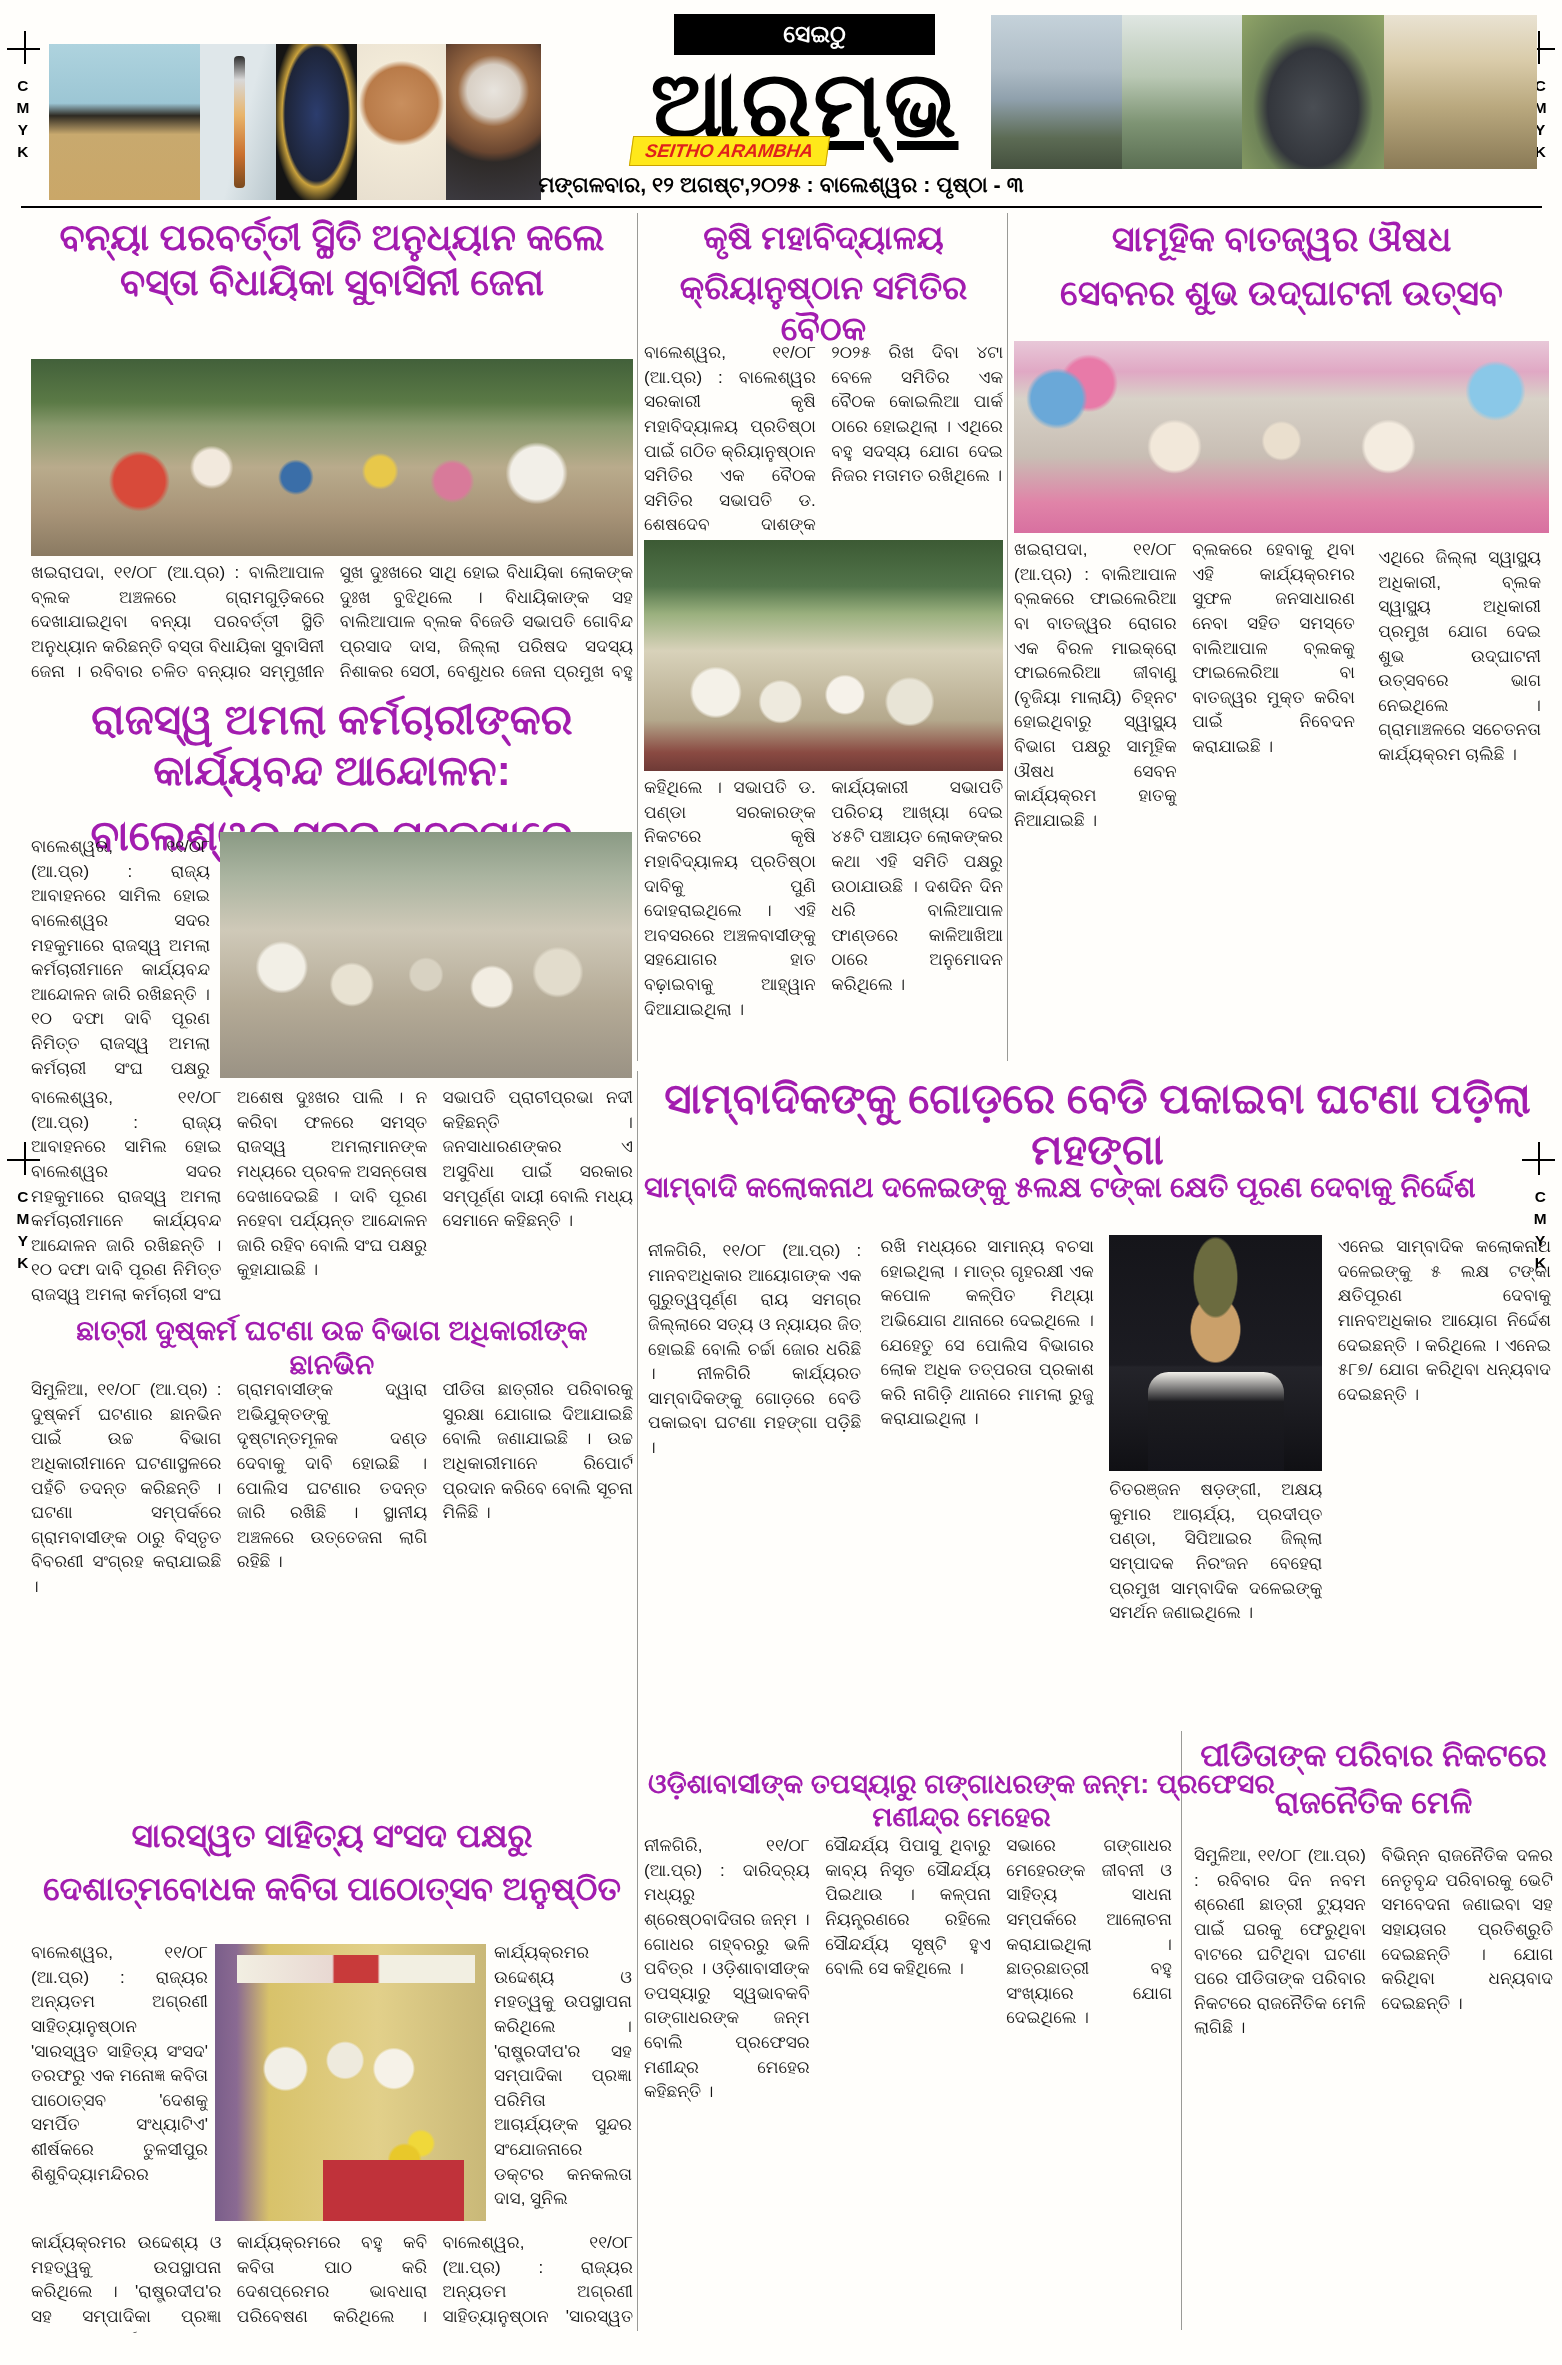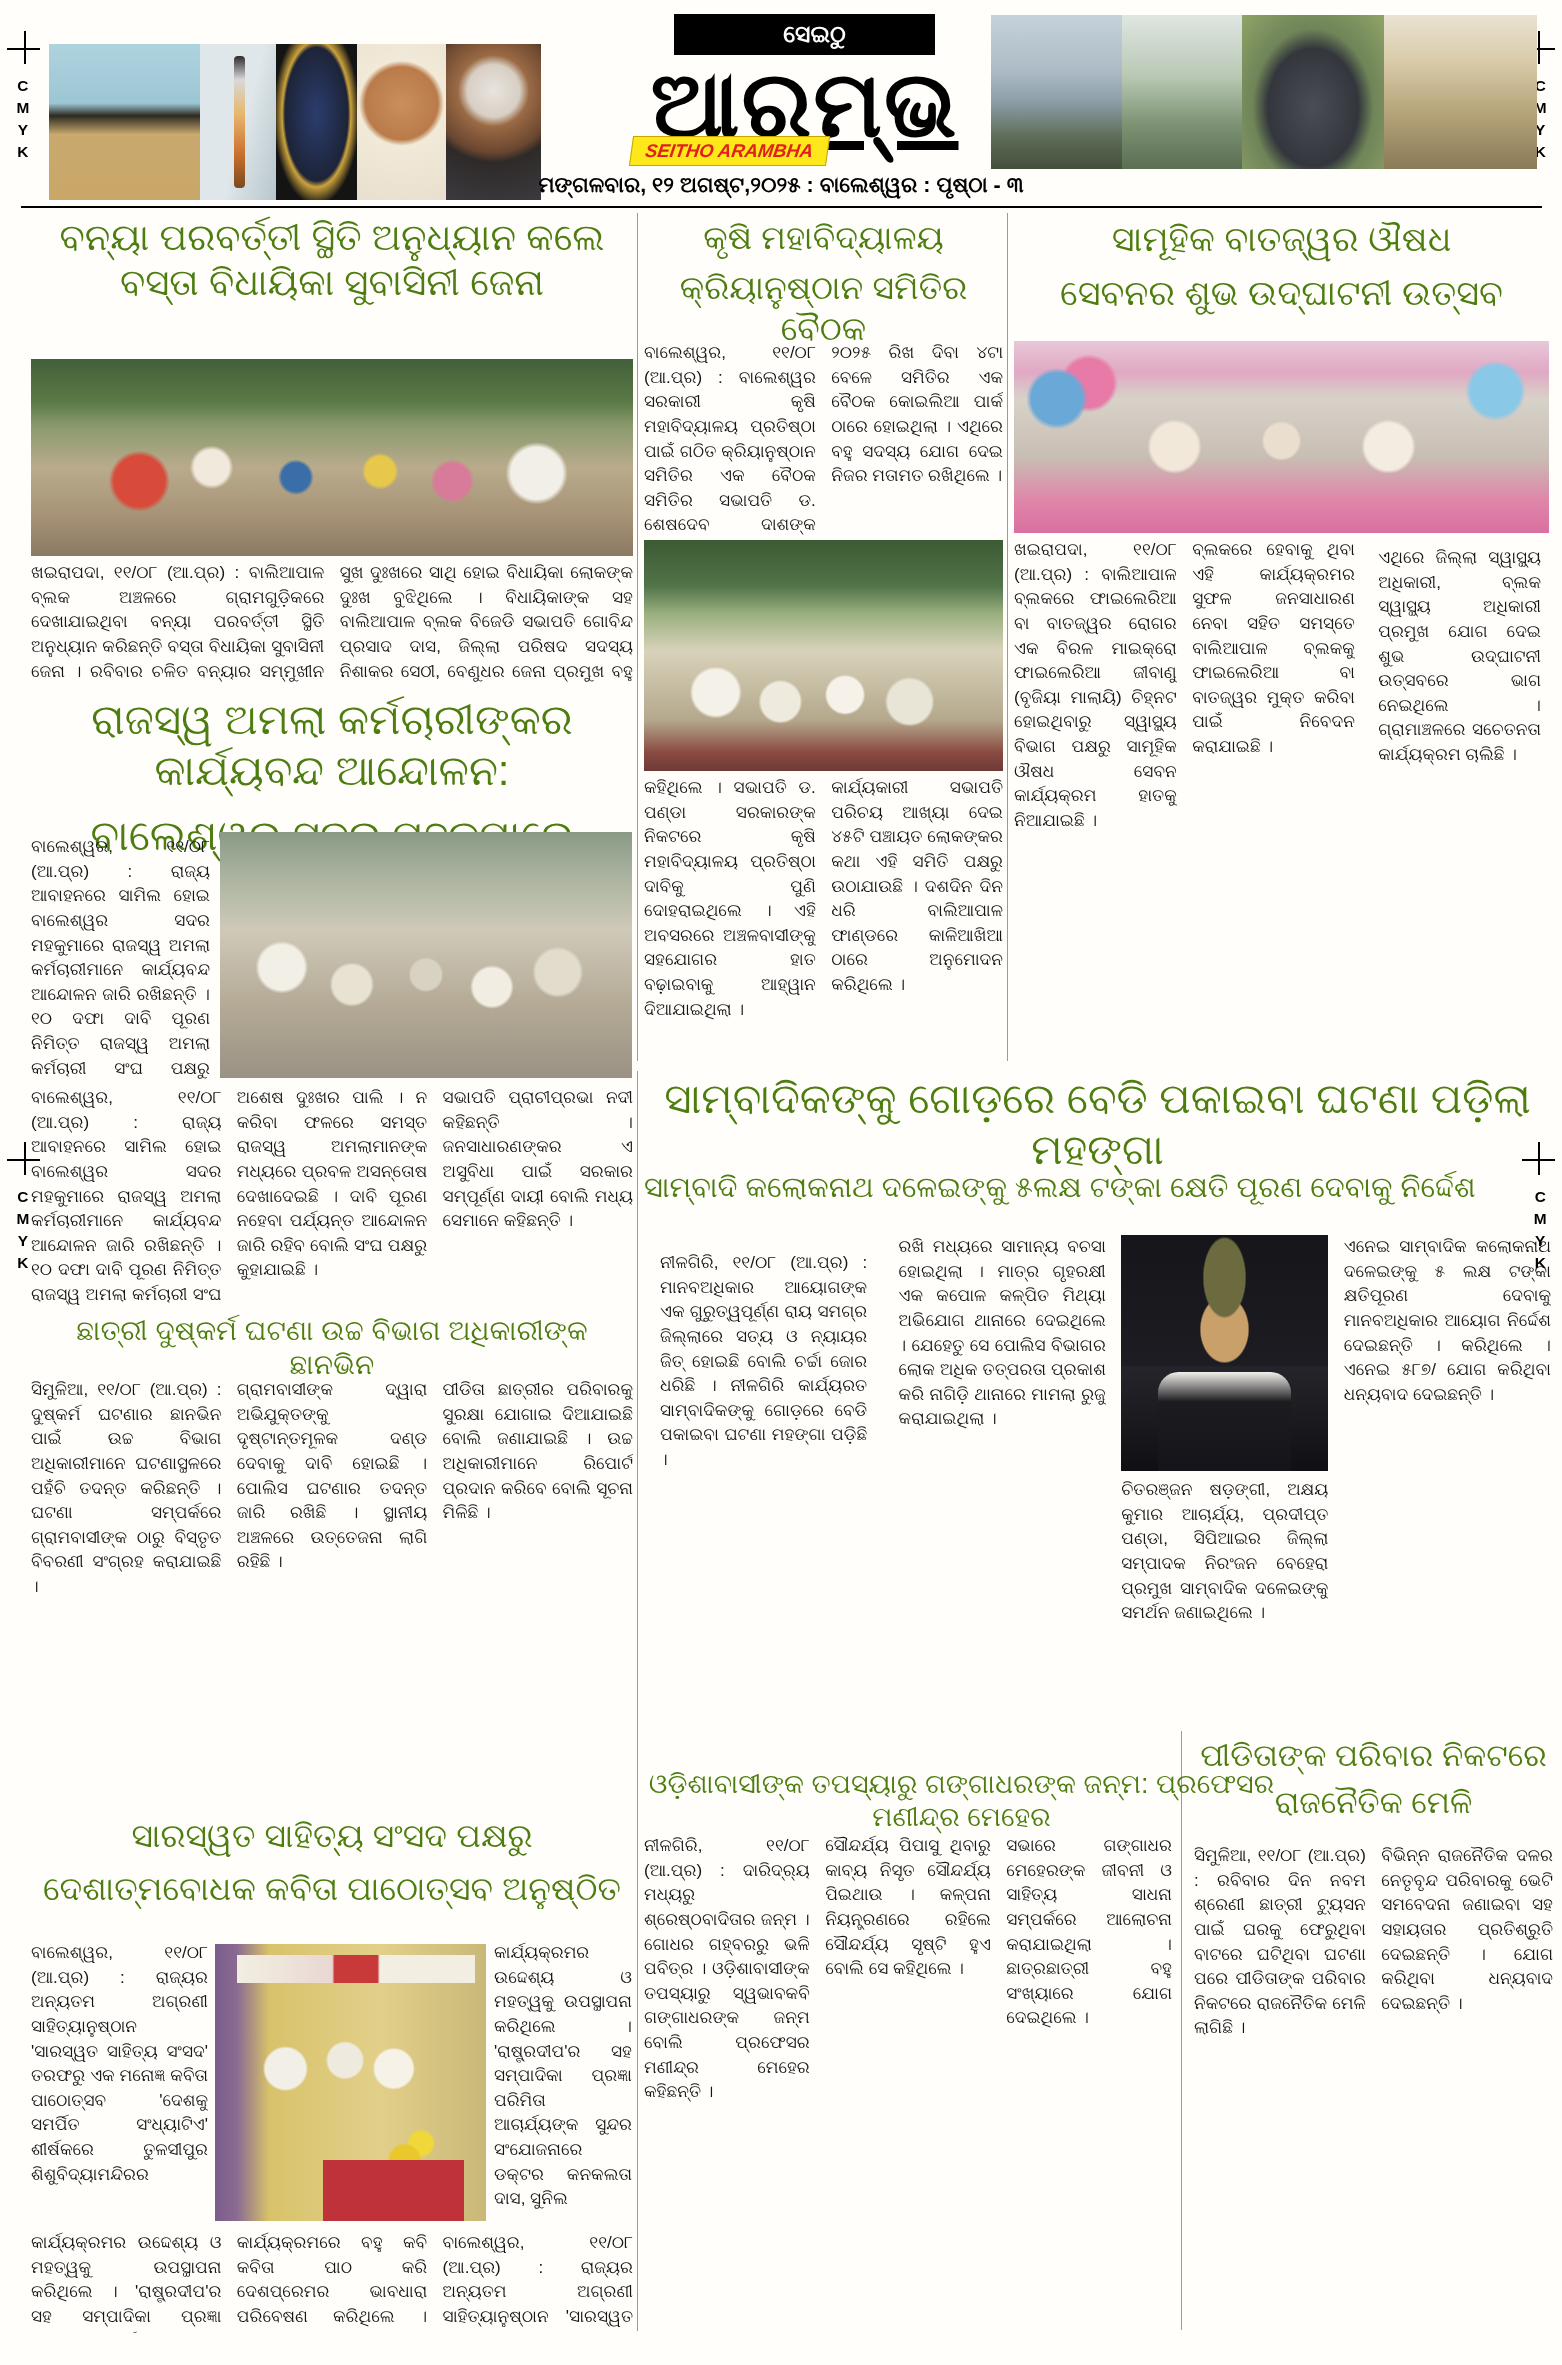--- a/index.html
+++ b/index.html
@@ -1,19 +1,19 @@
 <!DOCTYPE html>
 <html style="font-size:8.2px"><head>
 <meta charset="utf-8">
 <style>
   html,body{margin:0;padding:0;background:#e8e8e4;}
   #page{position:relative;width:1562px;height:2366px;background:#fffefb;
         font-family:"Liberation Sans","DejaVu Sans",sans-serif;color:#111;overflow:hidden;}
   .abs{position:absolute;}
-  .art-head{font-weight:normal;color:#4d7c0f;text-align:center;line-height:1.22;overflow:hidden;}
+  .art-head{font-weight:bold;color:#a21caf;text-align:center;line-height:1.22;overflow:hidden;}
   .body-col{font-size:17px;line-height:1.45;text-align:justify;overflow:hidden;color:#151515;}
   .cols{display:flex;gap:15.4px;}
   .cols .col{flex:1;min-width:0;}
   .photo{background-color:#cfcac0;overflow:hidden;}
   .vline{position:absolute;width:1px;background:#9a9a96;}
   .hline{position:absolute;height:1.5px;background:#000;}
   
   .mast-black{background:#000;color:#fff;display:flex;align-items:center;justify-content:center;
               font-weight:bold;}
   .mast-title{font-weight:bold;color:#000;text-align:center;letter-spacing:2px;text-decoration:underline;}
@@ -222,21 +222,21 @@
       <p class="col body-col" style="margin:0;">ଖଇରାପଦା, ୧୧/୦୮ (ଆ.ପ୍ର) : ବାଲିଆପାଳ ବ୍ଲକରେ ଫାଇଲେରିଆ ବା ବାତଜ୍ୱର ରୋଗର ଏକ ବିରଳ ମାଇକ୍ରୋ ଫାଇଲେରିଆ ଜୀବାଣୁ (ବୃଜିୟା ମାଲାୟି) ଚିହ୍ନଟ ହୋଇଥିବାରୁ ସ୍ୱାସ୍ଥ୍ୟ ବିଭାଗ ପକ୍ଷରୁ ସାମୂହିକ ଔଷଧ ସେବନ କାର୍ଯ୍ୟକ୍ରମ ହାତକୁ ନିଆଯାଇଛି ।</p>
       <p class="col body-col" style="margin:0;">ବ୍ଲକରେ ହେବାକୁ ଥିବା ଏହି କାର୍ଯ୍ୟକ୍ରମର ସୁଫଳ ଜନସାଧାରଣ ନେବା ସହିତ ସମସ୍ତେ ବାଲିଆପାଳ ବ୍ଲକକୁ ଫାଇଲେରିଆ ବା ବାତଜ୍ୱର ମୁକ୍ତ କରିବା ପାଇଁ ନିବେଦନ କରାଯାଇଛି ।</p>
       <p class="col body-col" style="margin:8px;">ଏଥିରେ ଜିଲ୍ଲା ସ୍ୱାସ୍ଥ୍ୟ ଅଧିକାରୀ, ବ୍ଲକ ସ୍ୱାସ୍ଥ୍ୟ ଅଧିକାରୀ ପ୍ରମୁଖ ଯୋଗ ଦେଇ ଶୁଭ ଉଦ୍‌ଘାଟନୀ ଉତ୍ସବରେ ଭାଗ ନେଇଥିଲେ । ଗ୍ରାମାଞ୍ଚଳରେ ସଚେତନତା କାର୍ଯ୍ୟକ୍ରମ ଚାଲିଛି ।</p>
     </div>
   </section>
 
   <section>
     <div class="abs art-head" style="left:644px;top:1073px;width:907px;font-size:42px;">ସାମ୍ବାଦିକଙ୍କୁ ଗୋଡ଼ରେ ବେଡି ପକାଇବା ଘଟଣା ପଡ଼ିଲା ମହଙ୍ଗା</div>
     <div class="abs art-head" style="left:644px;top:1170px;width:871px;font-size:29px;text-align:left;">ସାମ୍ବାଦି କଲୋକନାଥ ଦଳେଇଙ୍କୁ ୫ଲକ୍ଷ ଟଙ୍କା କ୍ଷେତି ପୂରଣ ଦେବାକୁ ନିର୍ଦ୍ଦେଶ</div>
     <div class="abs cols" style="left:644px;top:1235px;width:907px;height:484px;">
-      <p class="col body-col" style="margin:16px;">ନୀଳଗିରି, ୧୧/୦୮ (ଆ.ପ୍ର) : ମାନବଅଧିକାର ଆୟୋଗଙ୍କ ଏକ ଗୁରୁତ୍ୱପୂର୍ଣ୍ଣ ରାୟ ସମଗ୍ର ଜିଲ୍ଲାରେ ସତ୍ୟ ଓ ନ୍ୟାୟର ଜିତ୍ ହୋଇଛି ବୋଲି ଚର୍ଚ୍ଚା ଜୋର ଧରିଛି । ନୀଳଗିରି କାର୍ଯ୍ୟରତ ସାମ୍ବାଦିକଙ୍କୁ ଗୋଡ଼ରେ ବେଡି ପକାଇବା ଘଟଣା ମହଙ୍ଗା ପଡ଼ିଛି ।</p>
+      <p class="col body-col" style="margin:4px;">ନୀଳଗିରି, ୧୧/୦୮ (ଆ.ପ୍ର) : ମାନବଅଧିକାର ଆୟୋଗଙ୍କ ଏକ ଗୁରୁତ୍ୱପୂର୍ଣ୍ଣ ରାୟ ସମଗ୍ର ଜିଲ୍ଲାରେ ସତ୍ୟ ଓ ନ୍ୟାୟର ଜିତ୍ ହୋଇଛି ବୋଲି ଚର୍ଚ୍ଚା ଜୋର ଧରିଛି । ନୀଳଗିରି କାର୍ଯ୍ୟରତ ସାମ୍ବାଦିକଙ୍କୁ ଗୋଡ଼ରେ ବେଡି ପକାଇବା ଘଟଣା ମହଙ୍ଗା ପଡ଼ିଛି ।</p>
       <p class="col body-col" style="margin:0;">ରଖି ମଧ୍ୟରେ ସାମାନ୍ୟ ବଚସା ହୋଇଥିଲା । ମାତ୍ର ଗୃହରକ୍ଷୀ ଏକ କପୋଳ କଳ୍ପିତ ମିଥ୍ୟା ଅଭିଯୋଗ ଥାନାରେ ଦେଇଥିଲେ । ଯେହେତୁ ସେ ପୋଲିସ ବିଭାଗର ଲୋକ ଅଧିକ ତତ୍ପରତା ପ୍ରକାଶ କରି ନାଗିଡ଼ି ଥାନାରେ ମାମଲା ରୁଜୁ କରାଯାଇଥିଲା ।</p>
       <div class="col" style="min-width:0;">
         <div id="photo-portrait" class="photo rel" style="width:100%;height:236px;"></div>
         <p class="body-col" style="margin:7.2px 0 0 0;height:236px;">ଚିତରଞ୍ଜନ ଷଡ଼ଙ୍ଗୀ, ଅକ୍ଷୟ କୁମାର ଆଚାର୍ଯ୍ୟ, ପ୍ରଦୀପ୍ତ ପଣ୍ଡା, ସିପିଆଇର ଜିଲ୍ଲା ସମ୍ପାଦକ ନିରଂଜନ ବେହେରା ପ୍ରମୁଖ ସାମ୍ବାଦିକ ଦଳେଇଙ୍କୁ ସମର୍ଥନ ଜଣାଇଥିଲେ ।</p>
       </div>
       <p class="col body-col" style="margin:0;">ଏନେଇ ସାମ୍ବାଦିକ କଲୋକନାଥ ଦଳେଇଙ୍କୁ ୫ ଲକ୍ଷ ଟଙ୍କା କ୍ଷତିପୂରଣ ଦେବାକୁ ମାନବଅଧିକାର ଆୟୋଗ ନିର୍ଦ୍ଦେଶ ଦେଇଛନ୍ତି । କରିଥିଲେ । ଏନେଇ ୫୮୭/ ଯୋଗ କରିଥିବା ଧନ୍ୟବାଦ ଦେଇଛନ୍ତି ।</p>
     </div>
   </section>
 
   <section>

